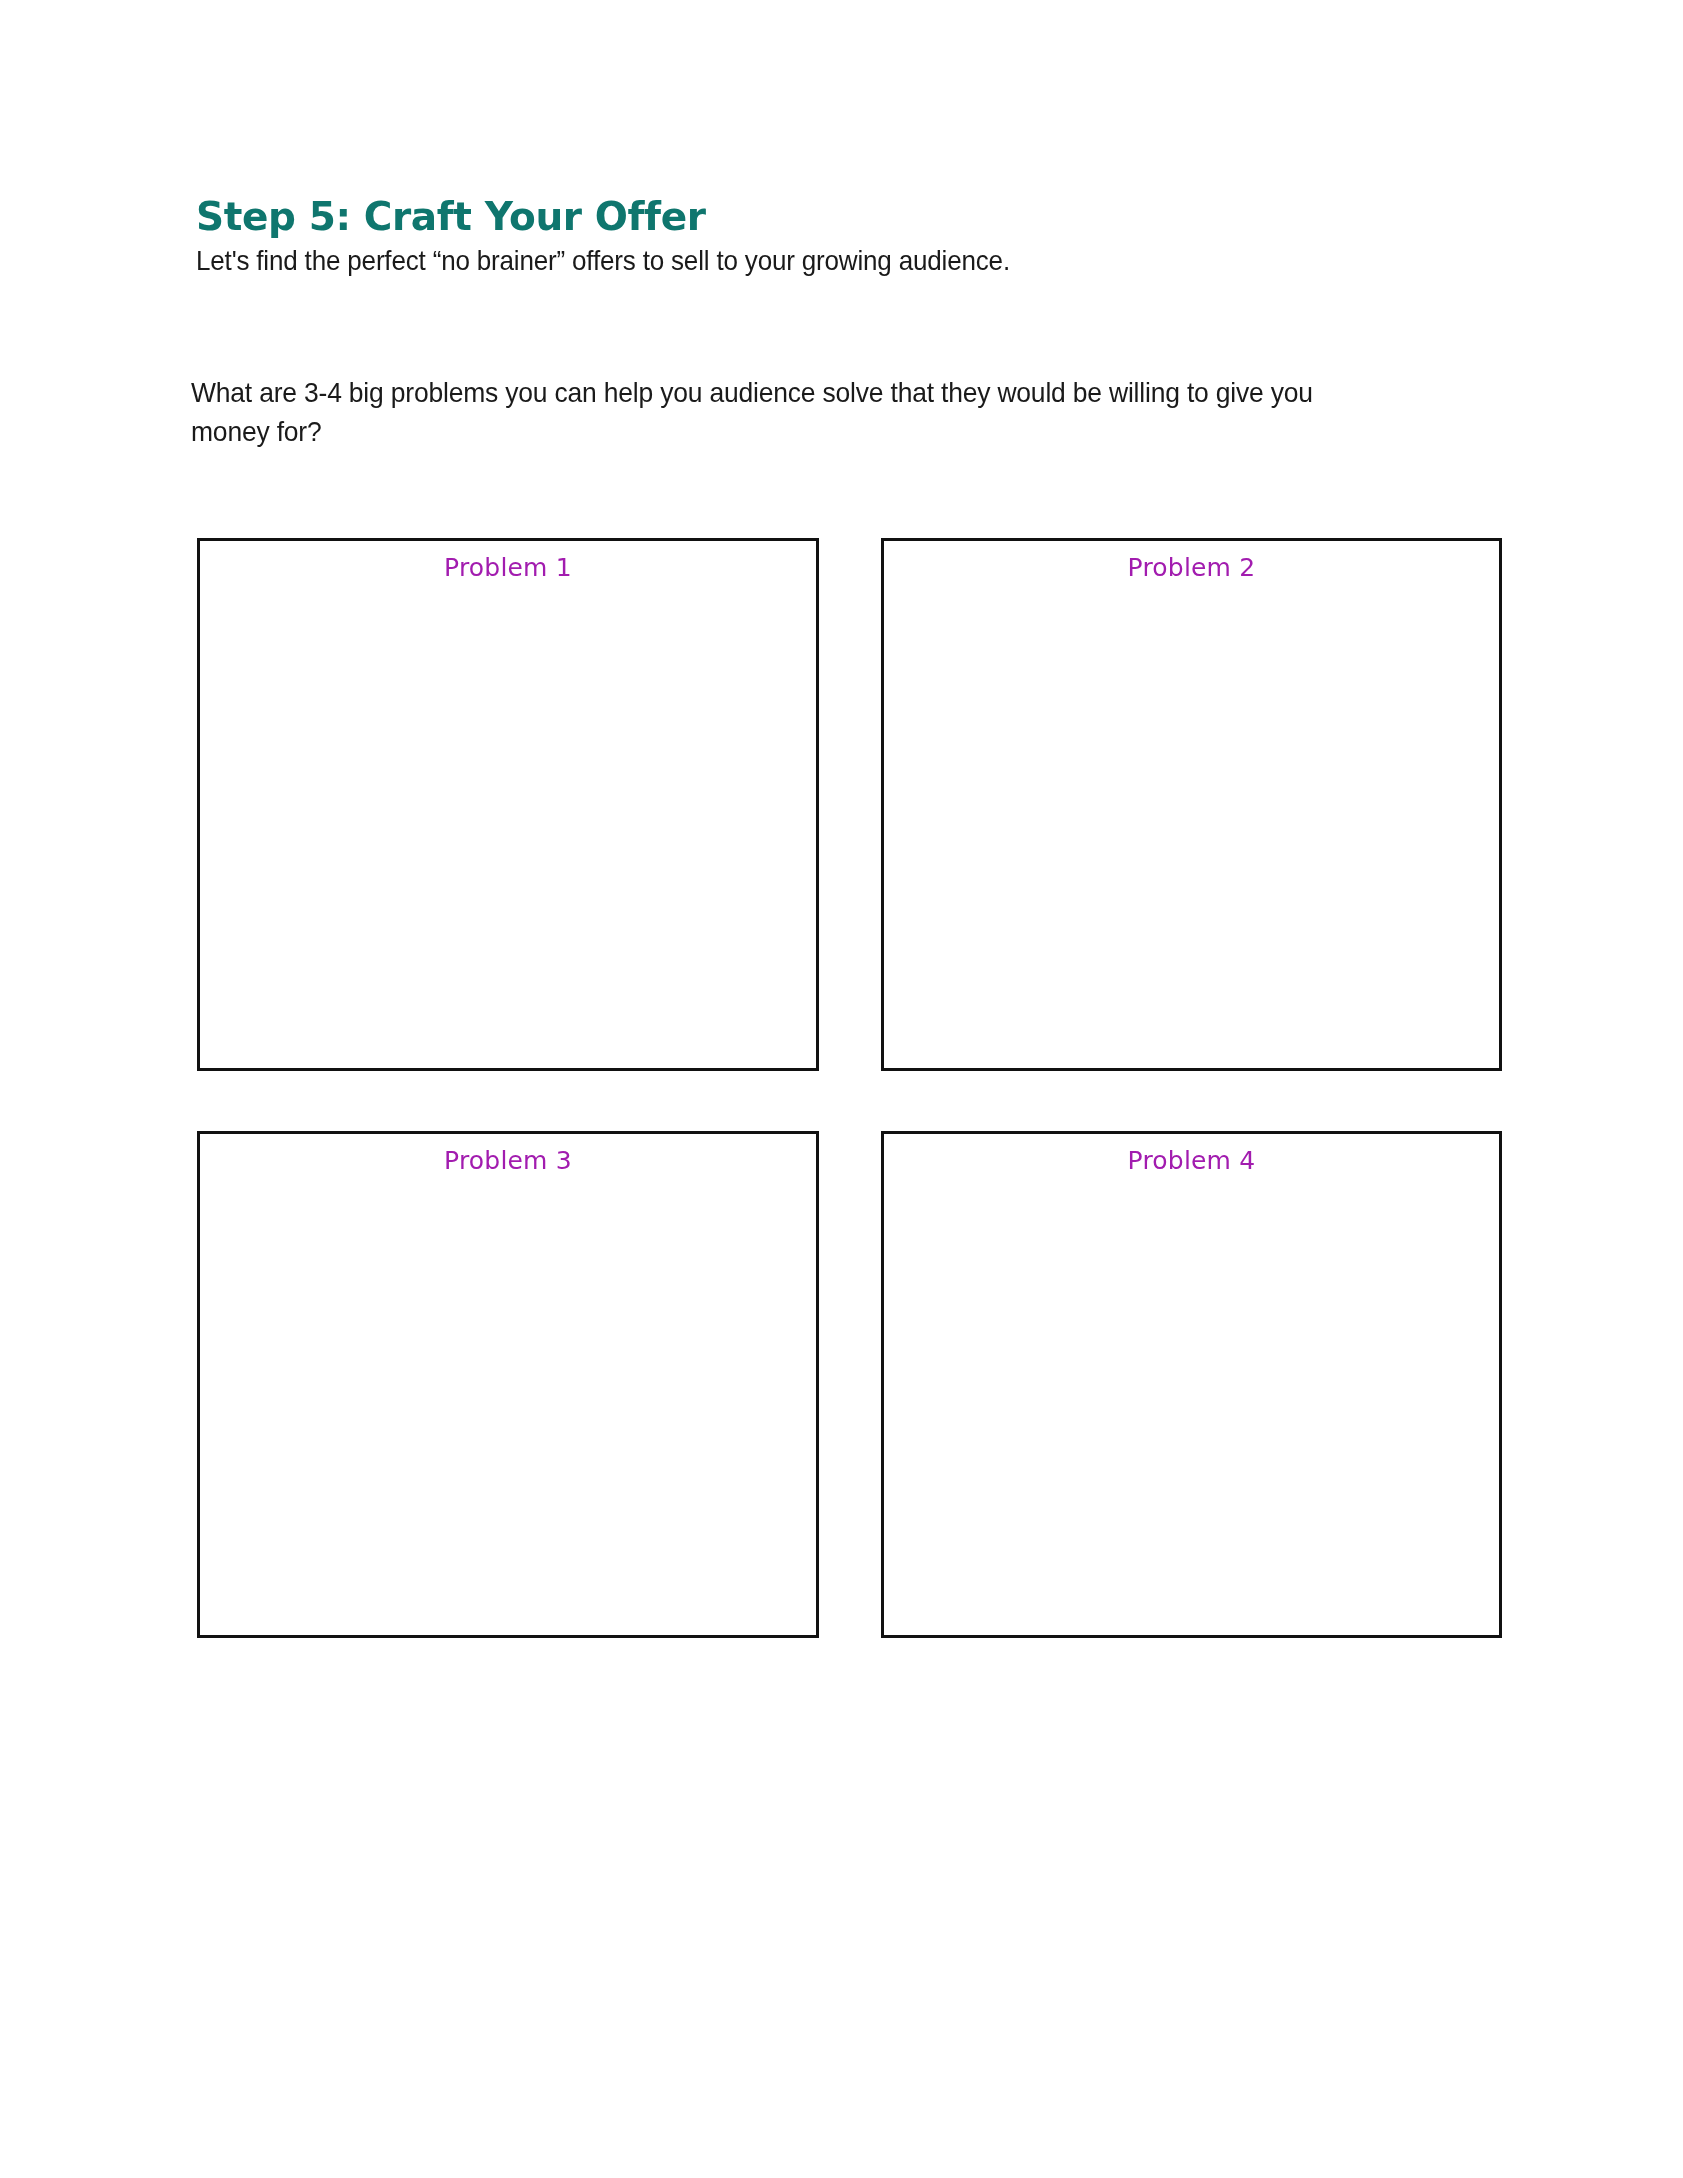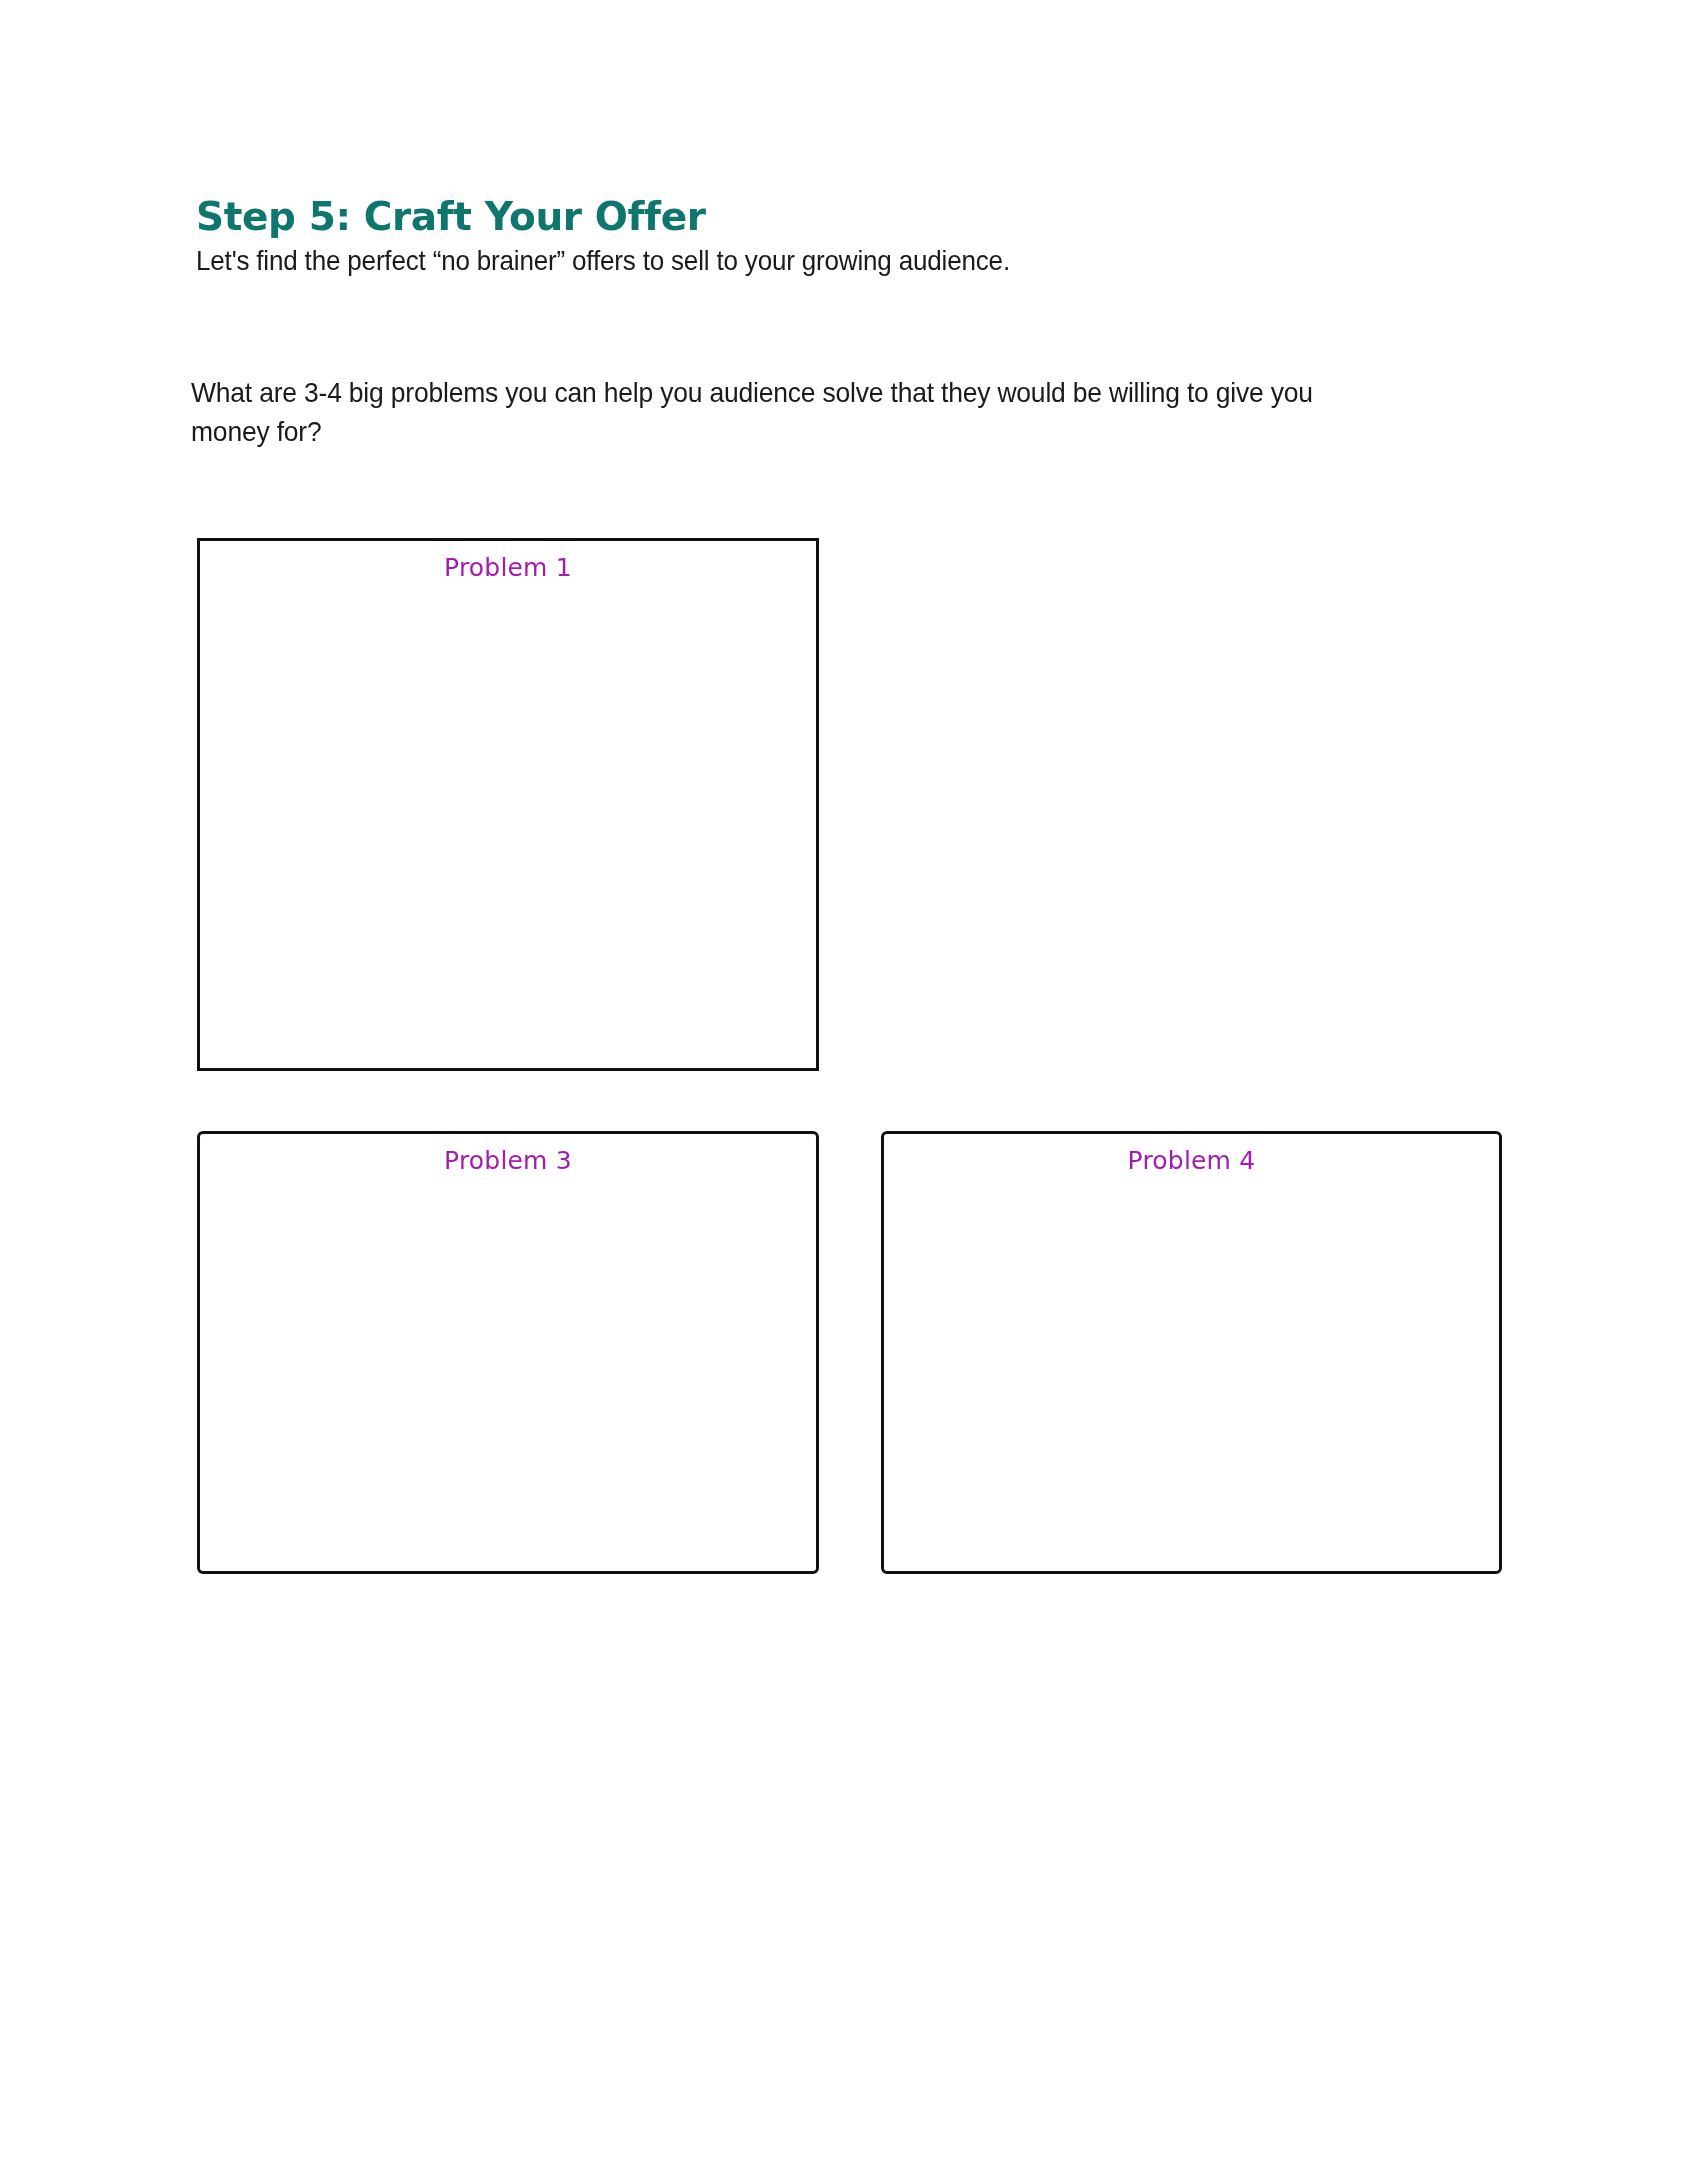--- a/index.html
+++ b/index.html
@@ -87,21 +87,21 @@
   .problem-box {
     position: absolute;
     box-sizing: border-box;
     border: 3px solid #111111;
     background: #ffffff;
   }
 
   .problem-box.col-left  { left: 0; width: 622px; }
   .problem-box.col-right { left: 684px; width: 621px; }
   .problem-box.row-top    { top: 0;   height: 533px; }
-  .problem-box.row-bottom { top: 593px; height: 443px; border-radius: 6px; }
+  .problem-box.row-bottom { top: 593px; height: 507px; }
 
   .problem-label {
     display: block;
     margin-top: 11px;
     text-align: center;
     font-family: "DejaVu Sans", sans-serif;
     font-weight: 400;
     font-size: 25px;
     line-height: 32px;
     letter-spacing: 0.2px;
@@ -121,20 +121,23 @@
   <div class="prompt-block">
     <p class="prompt-text">What are 3-4 big problems you can help you audience solve that they would be willing to give you money for?</p>
   </div>
 
   <div class="boxes">
 
     <div class="problem-box col-left row-top">
       <span class="problem-label">Problem 1</span>
     </div>
 
+    <div class="problem-box col-right row-top">
+      <span class="problem-label">Problem 2</span>
+    </div>
 
     <div class="problem-box col-left row-bottom">
       <span class="problem-label">Problem 3</span>
     </div>
 
     <div class="problem-box col-right row-bottom">
       <span class="problem-label">Problem 4</span>
     </div>
 
   </div>

